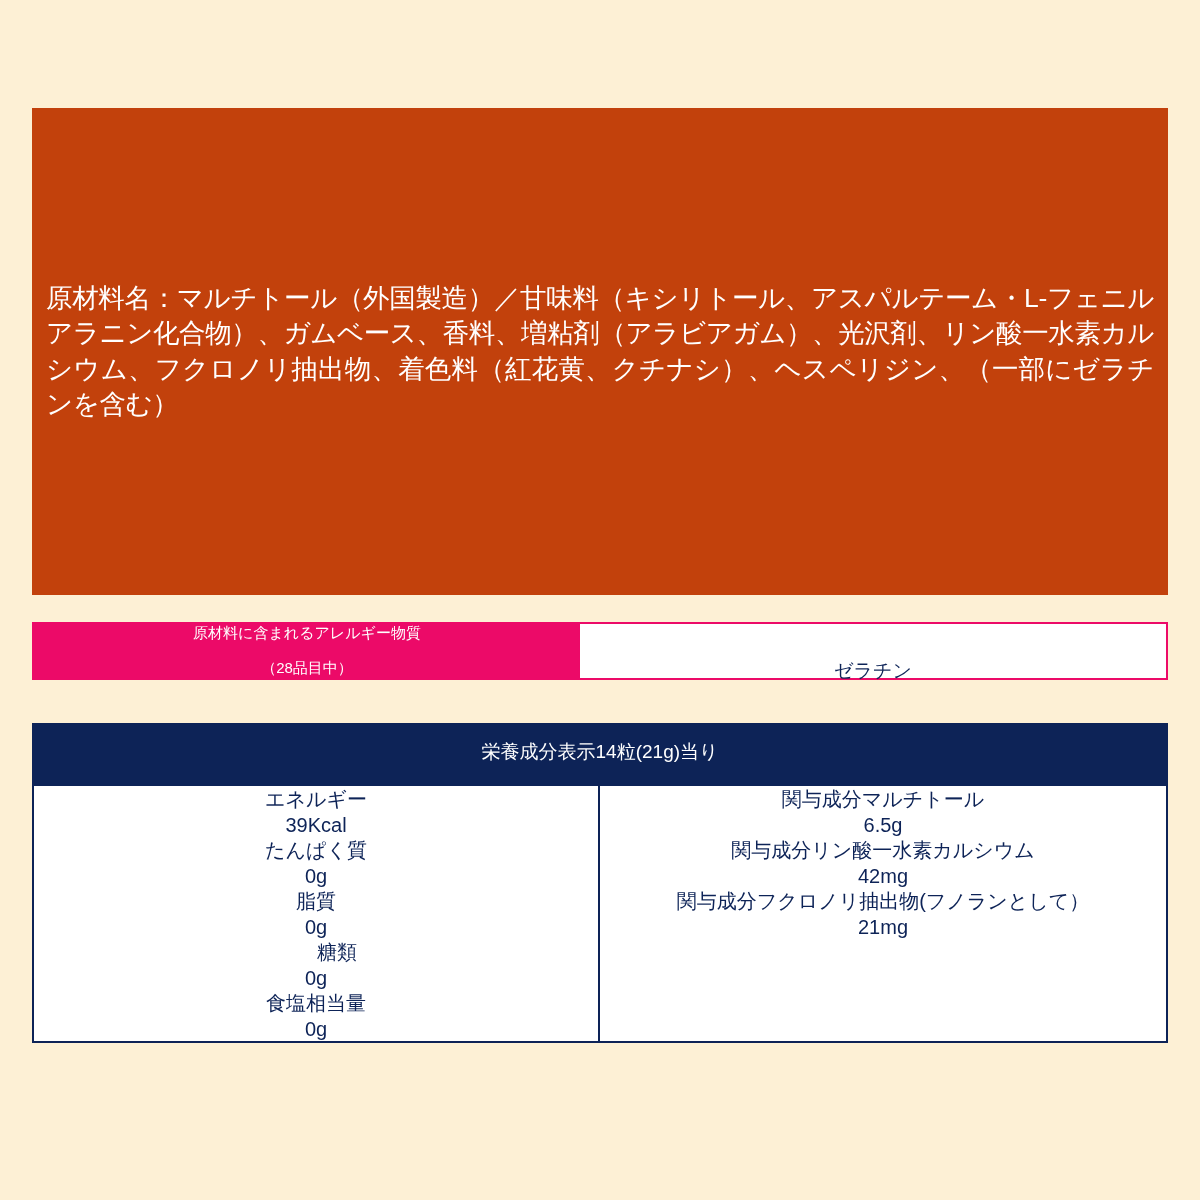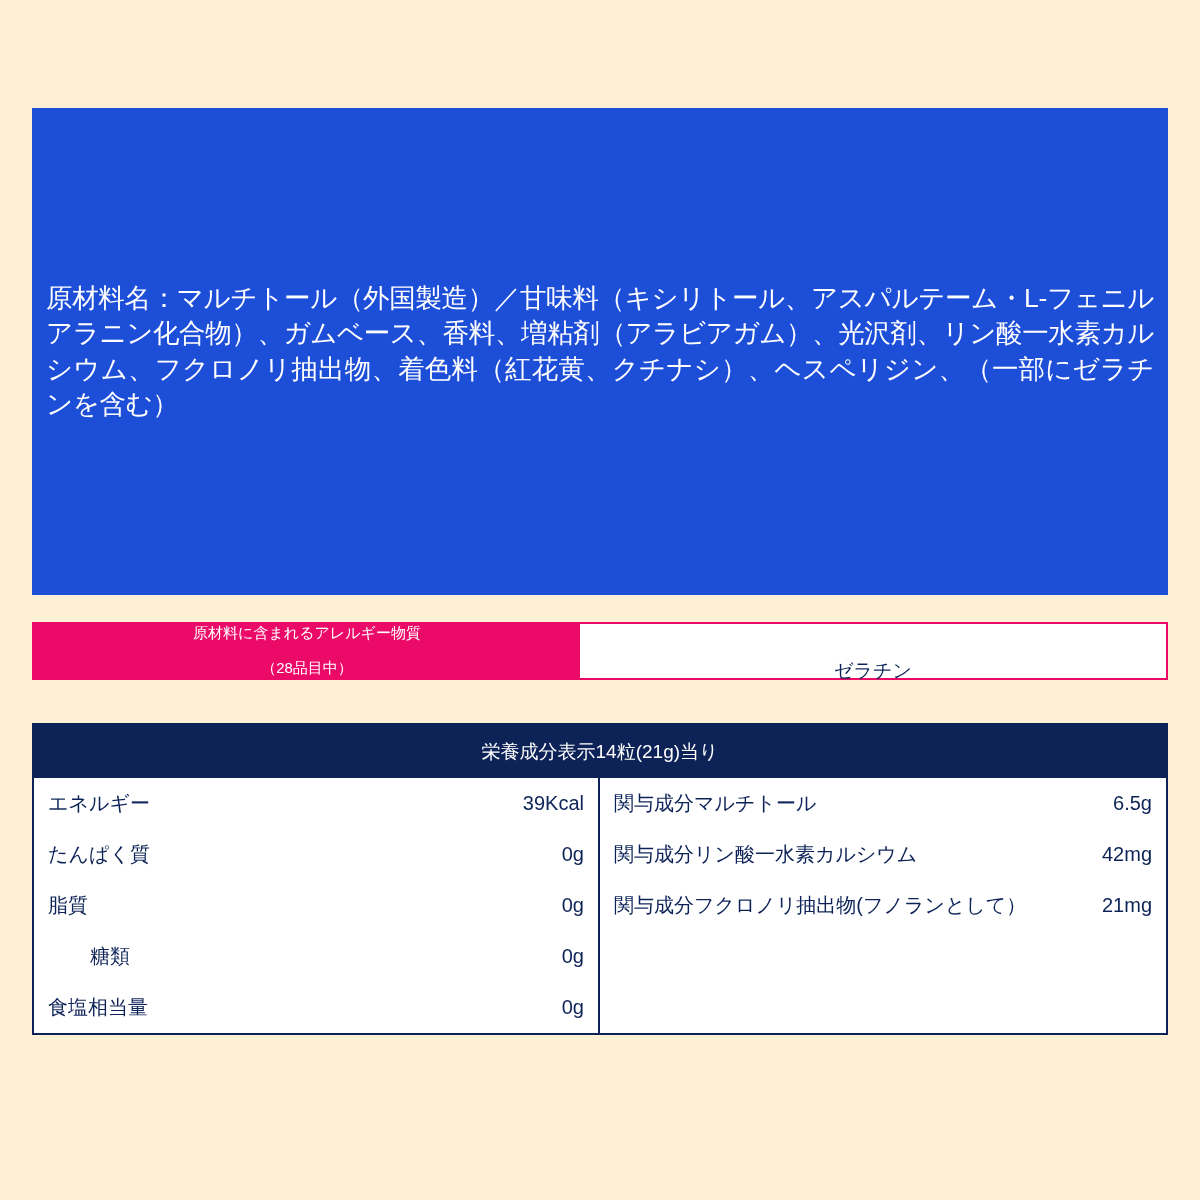--- a/index.html
+++ b/index.html
@@ -22,21 +22,21 @@
     padding: 0 32px;
   }
 
   
   .ingredients-panel {
     position: absolute;
     left: 32px;
     top: 108px;
     width: 1136px;
     height: 487px;
-    background: #1d4ed8;
+    background: #c2410c;
     box-sizing: border-box;
     display: flex;
     align-items: center;
   }
   .ingredients-text {
     color: #ffffff;
     font-size: 26.5px;
     line-height: 1.33;
     letter-spacing: -0.4px;
     padding: 0 14px;
@@ -89,41 +89,42 @@
     width: 1136px;
     box-sizing: border-box;
     border: 2px solid #0d2357;
     background: #ffffff;
   }
   .nutrition-title {
     background: #0d2357;
     color: #ffffff;
     text-align: center;
     font-size: 19px;
-    padding: 14px 0 13px;
+    padding: 14px 0 21px;
   }
   .nutrition-body {
     display: flex;
   }
   .n-col {
     width: 50%;
     box-sizing: border-box;
   }
   .n-col.left {
     border-right: 2px solid #0d2357;
   }
   .n-row {
     display: flex;
     align-items: center;
     justify-content: space-between;
     height: 51px;
     padding: 0 14px;
     font-size: 20px;
     color: #0d2357;
     box-sizing: border-box;
+    flex-direction: column;
   }
   .n-row.indent .n-name {
     padding-left: 42px;
   }
   .n-row .n-value {
     text-align: left;
     white-space: nowrap;
   }
   .n-row.empty {
     visibility: hidden;

